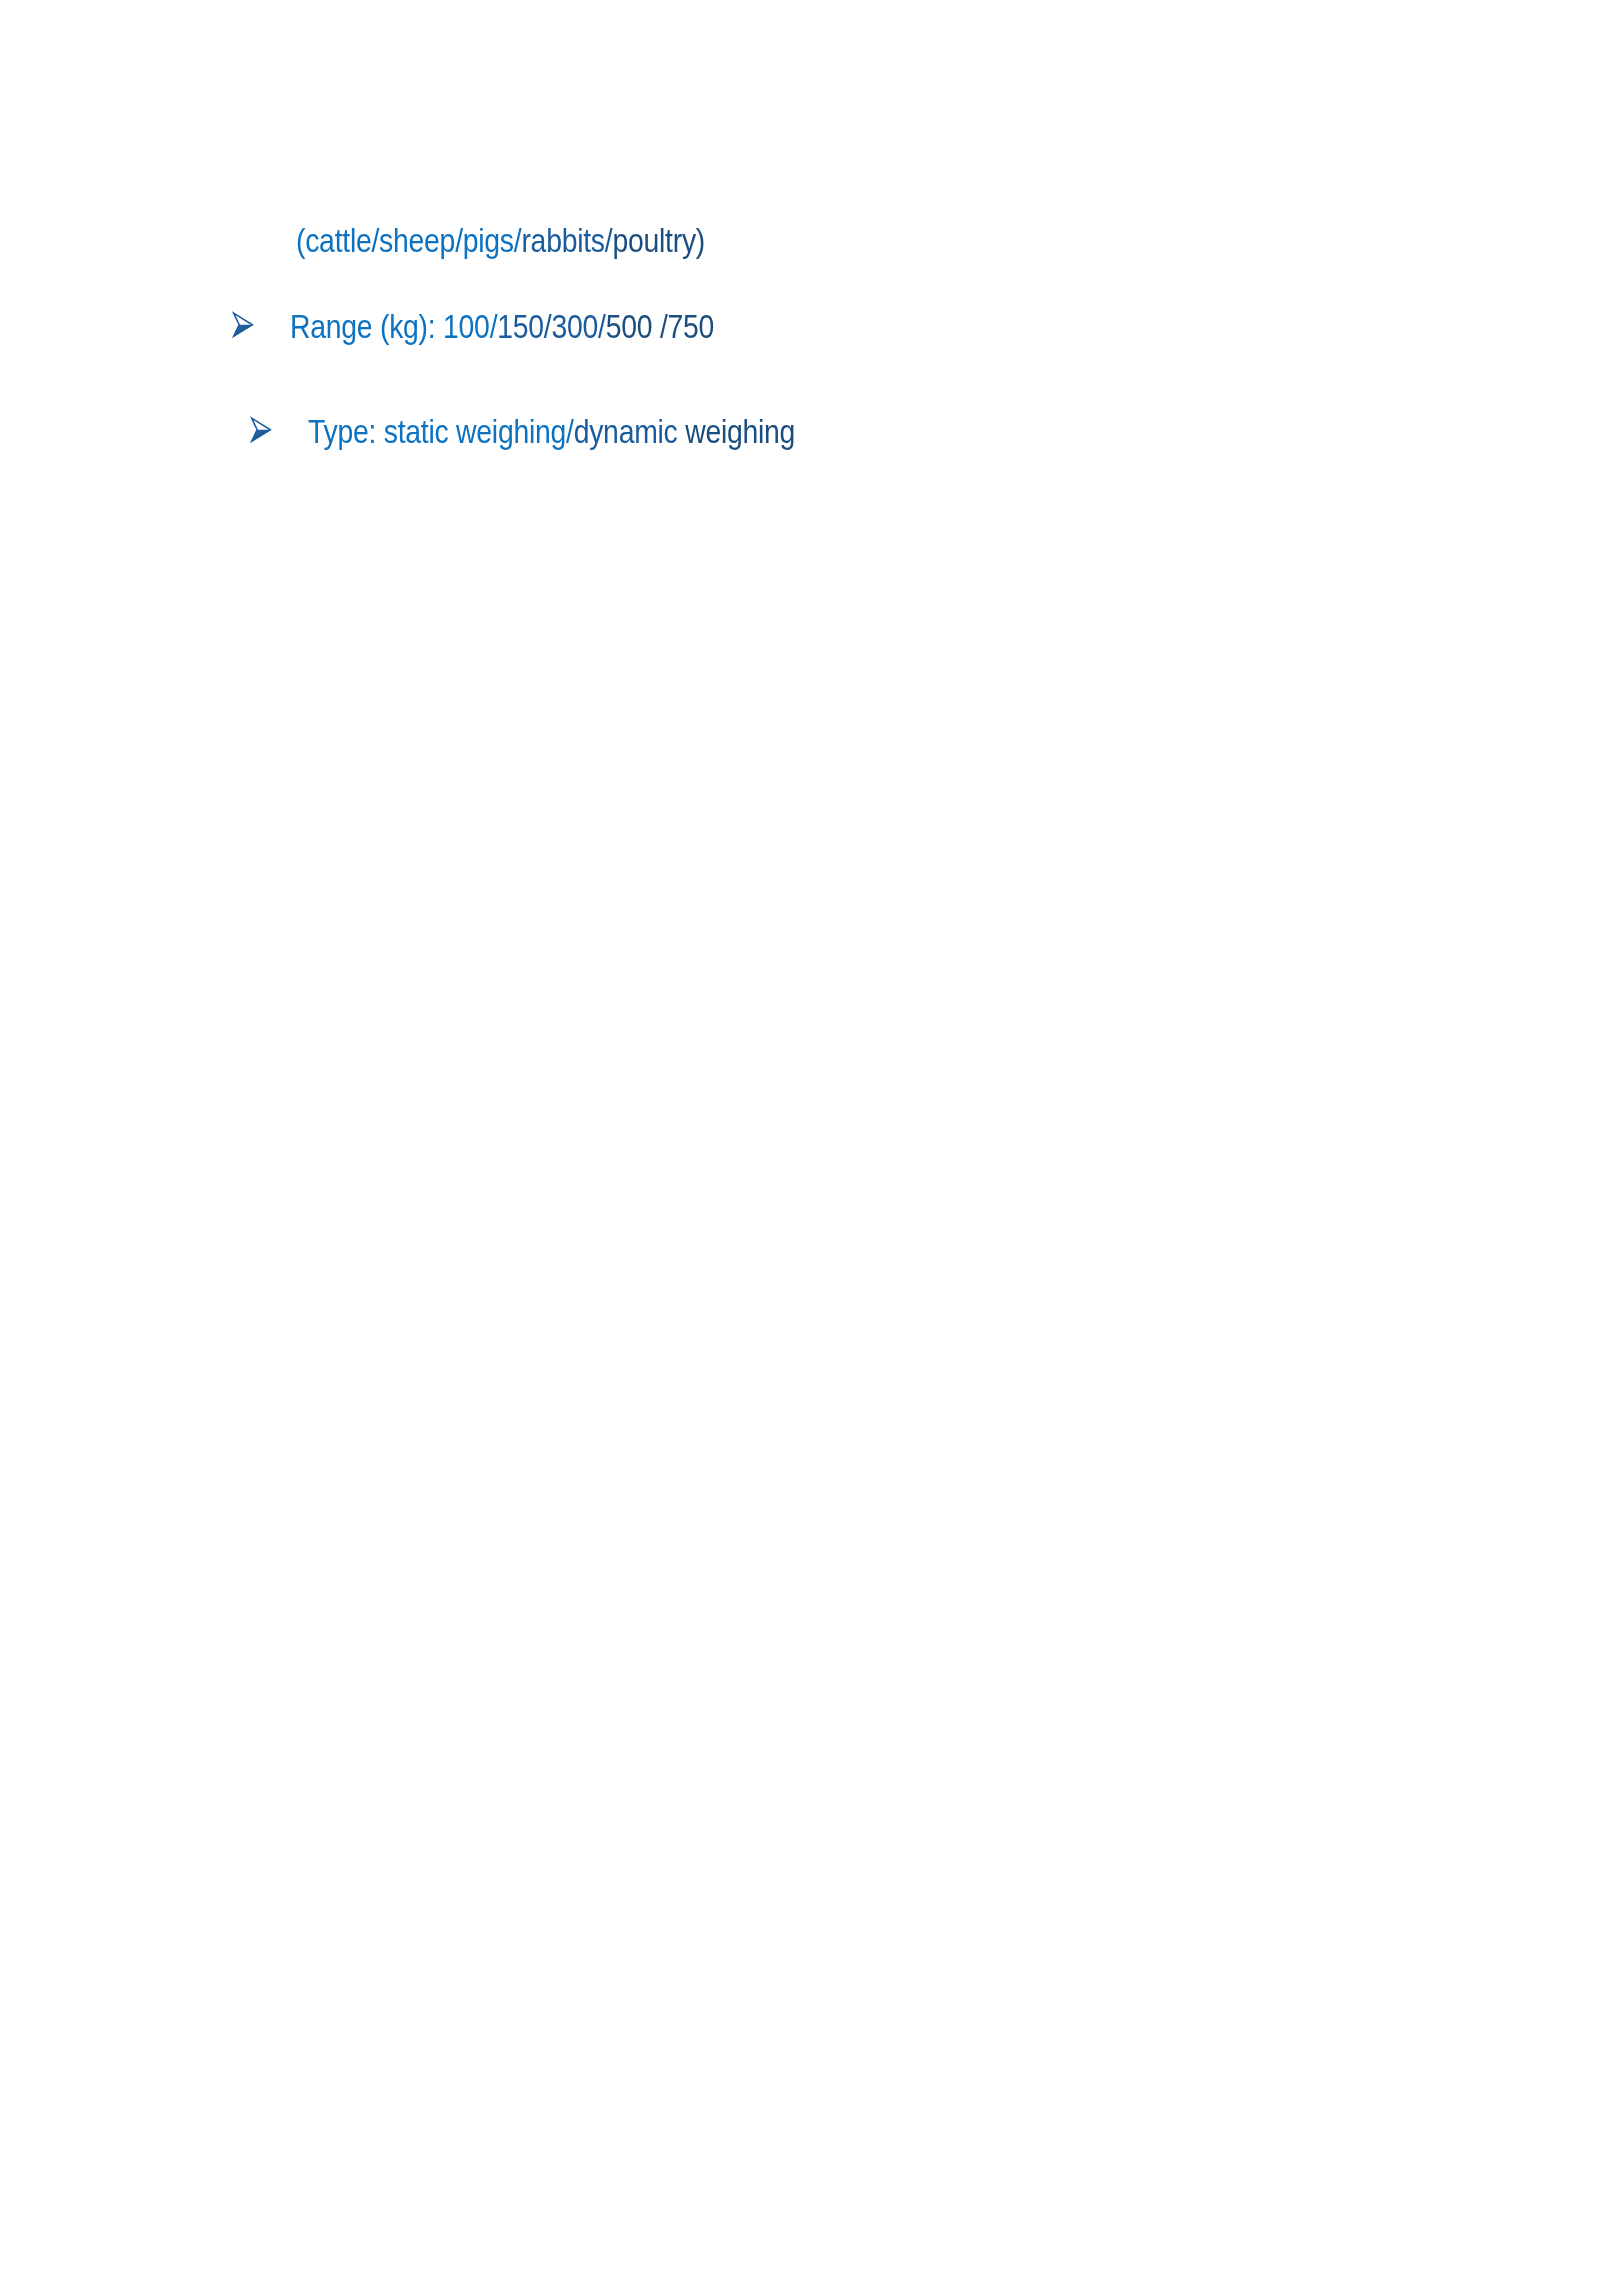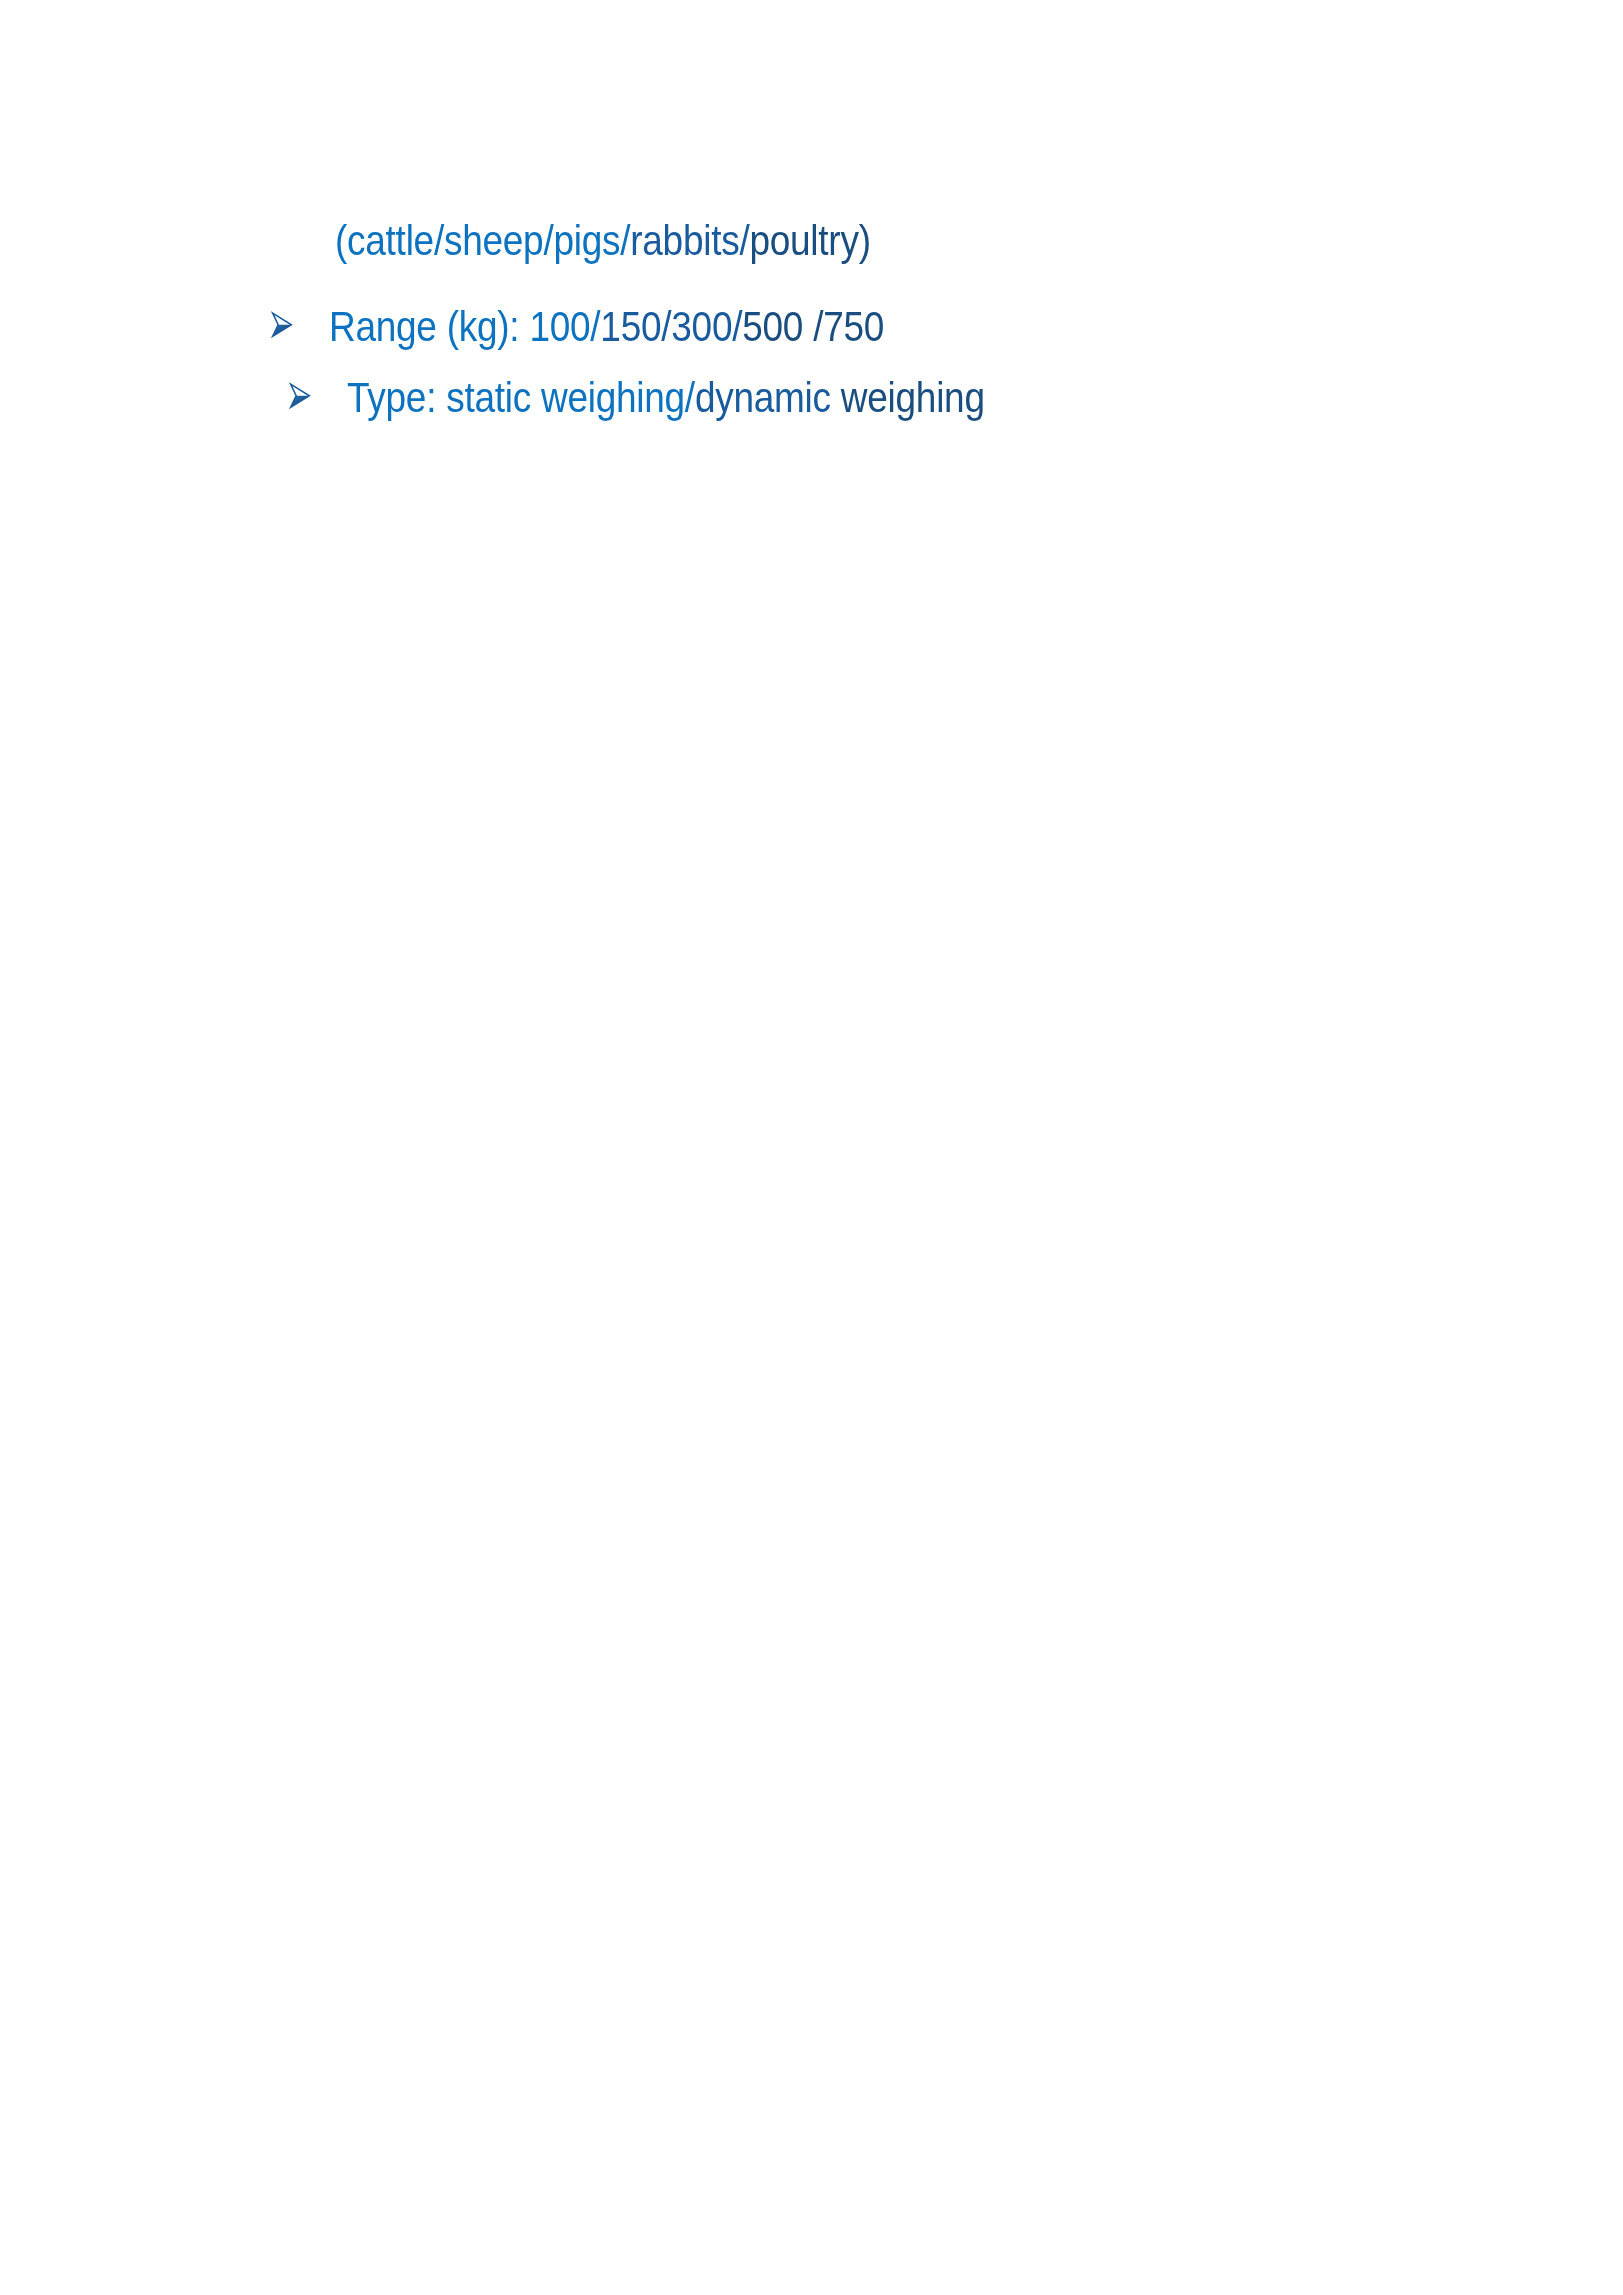--- a/index.html
+++ b/index.html
@@ -10,40 +10,39 @@
     width: 1623px;
     height: 2295px;
     background: #ffffff;
     position: relative;
     overflow: hidden;
     font-family: "Liberation Sans", sans-serif;
   }
   .doc-line {
     position: absolute;
     white-space: nowrap;
-    font-size: 43px;
+    font-size: 33px;
     line-height: 43px;
-    margin-left: 39px;
   }
   .line-text {
     display: inline-block;
     transform: scaleX(0.86);
     transform-origin: 0 50%;
     letter-spacing: -0.3px;
   }
   .bullet {
     position: absolute;
     left: -58px;
     top: 5.9px;
     width: 22px;
     height: 27.5px;
   }
   #line-animals { left: 296px; top: 219px; }
   #line-range   { left: 290px; top: 305px; }
-  #line-type    { left: 308px; top: 376px; }
+  #line-type    { left: 308px; top: 410px; }
   .defs-svg { position: absolute; width: 0; height: 0; }
 </style>
 </head>
 <body style="background: rgb(255, 255, 255);">
 
 <svg class="defs-svg" aria-hidden="true">
   <defs>
     <linearGradient id="bullet-grad" x1="0" y1="0" x2="1" y2="1">
       <stop offset="0" style="stop-color: var(--bullet-grad-start, #2a72b8);"></stop>
       <stop offset="1" style="stop-color: var(--bullet-grad-end, #123e66);"></stop>

